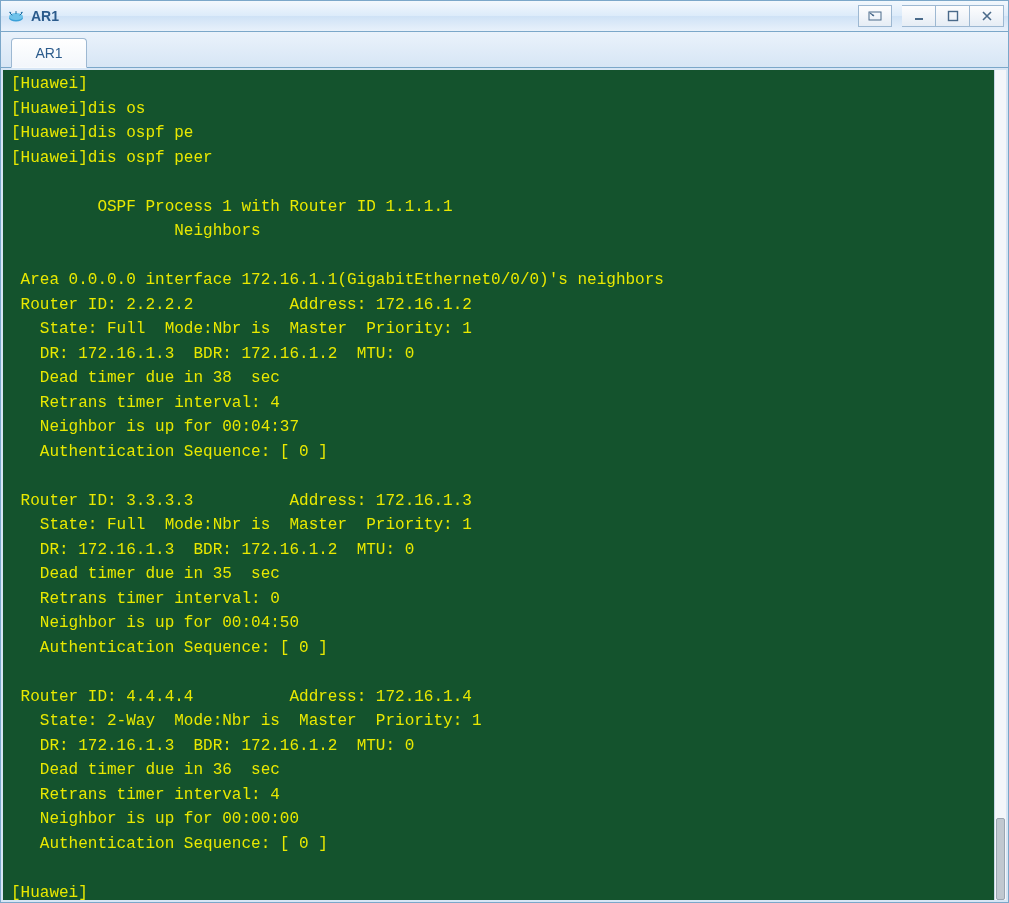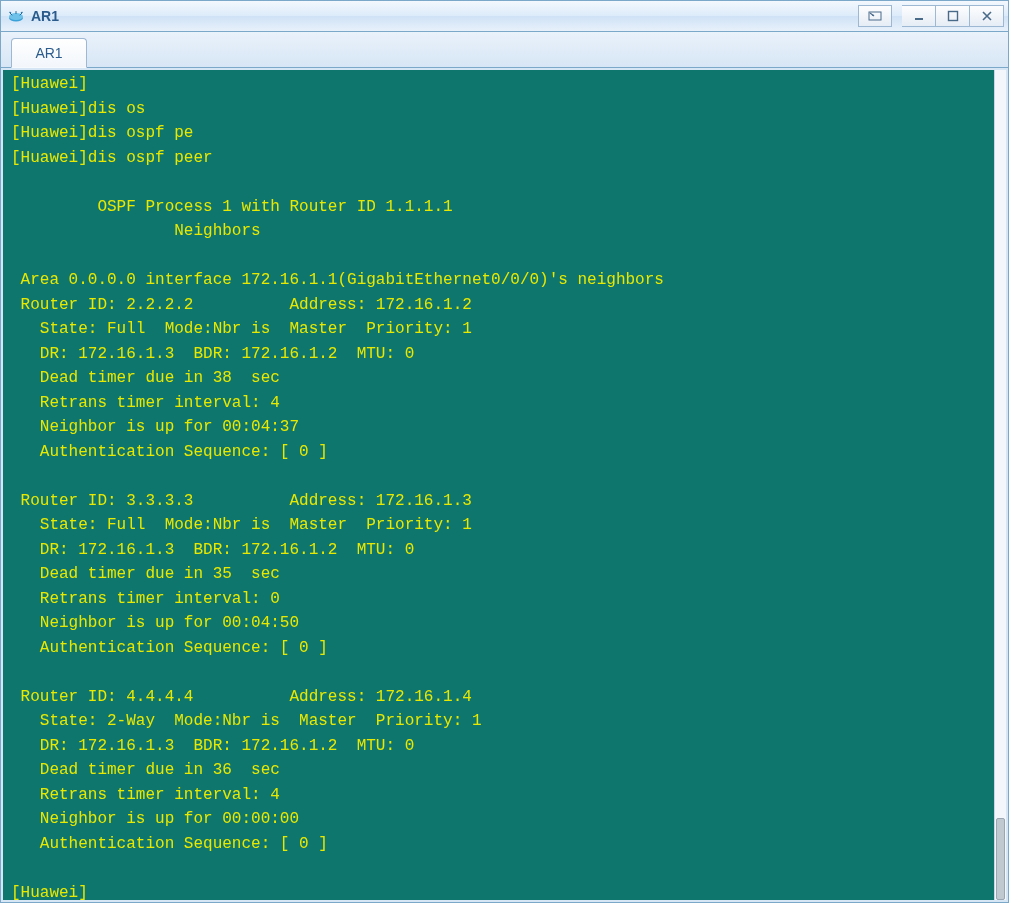--- a/index.html
+++ b/index.html
@@ -94,21 +94,21 @@
     border-right: 1px solid #7ba7c9;
     border-bottom: 1px solid #7ba7c9;
     background: #d7e6f5;
     height: calc(903px - 32px - 36px);
     box-sizing: border-box;
     padding: 2px;
     display: flex;
   }
   .terminal {
     flex: 1;
-    background: #0f766e;
+    background: #14532d;
     color: #e9e900;
     font-family: "Courier New", monospace;
     font-size: 16px;
     line-height: 24.5px;
     padding: 2px 6px 16px 8px;
     white-space: pre;
     overflow: hidden;
     box-sizing: border-box;
   }
   .scrollbar {

